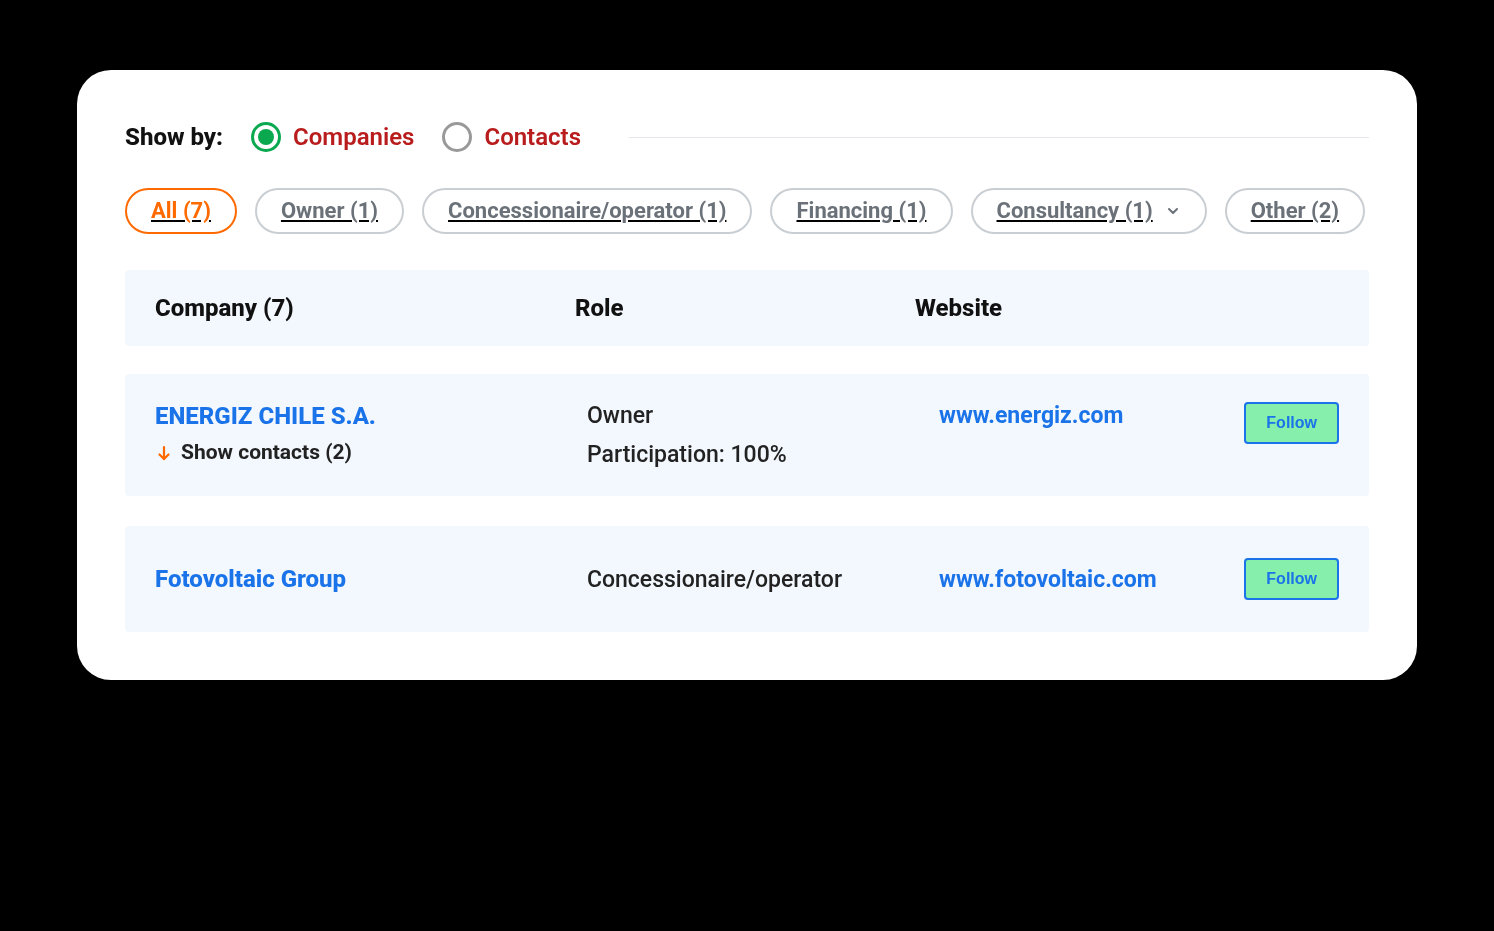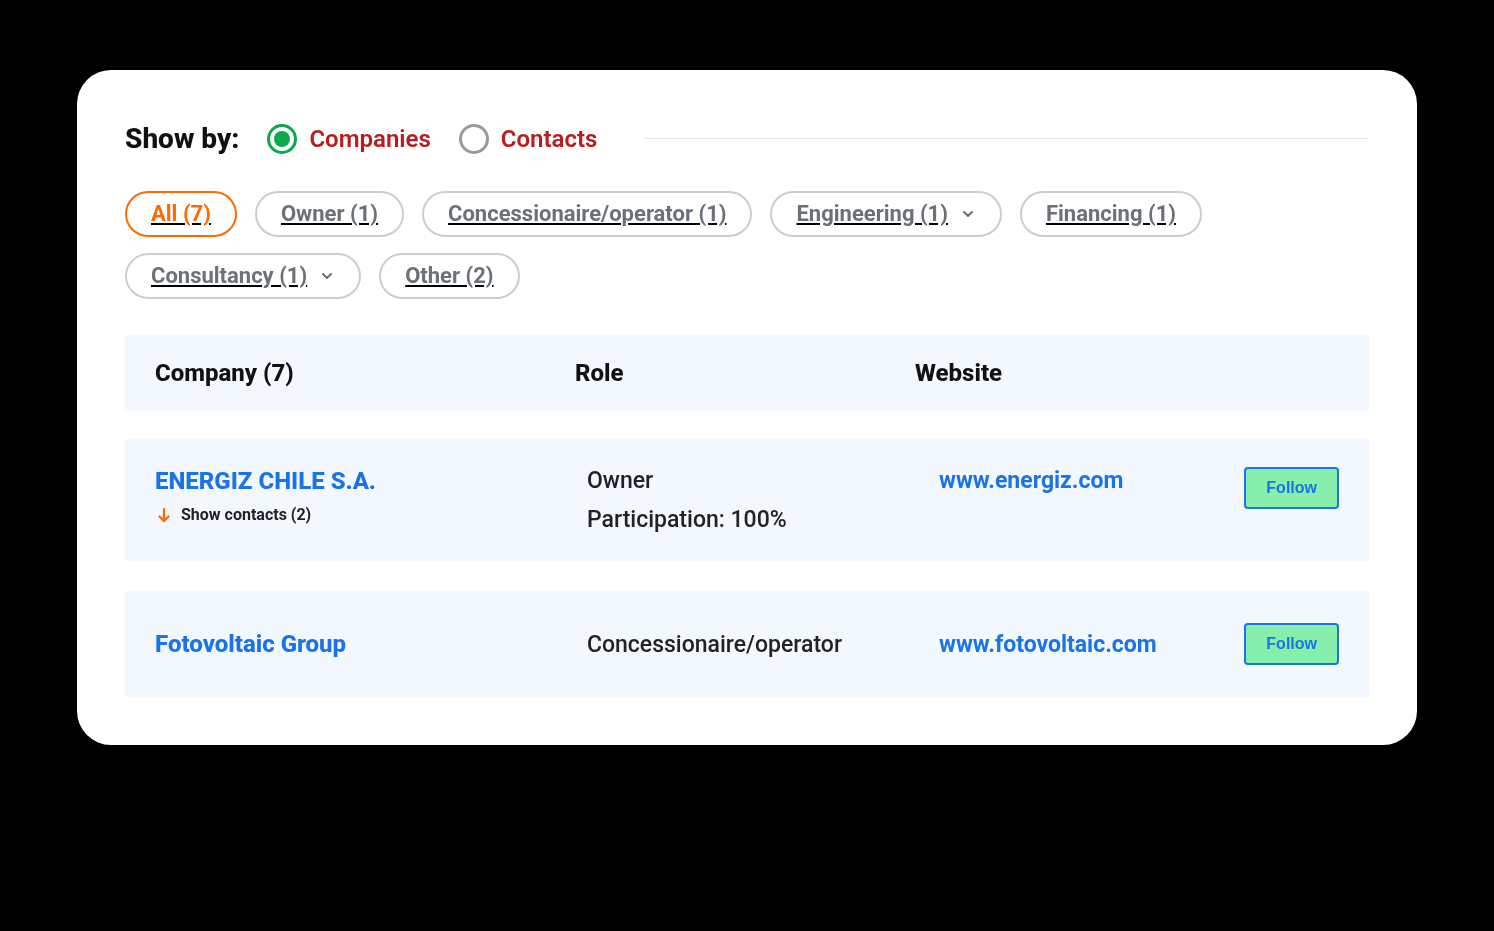--- a/index.html
+++ b/index.html
@@ -22,21 +22,21 @@
     box-shadow: 0 10px 30px rgba(0,0,0,0.35);
   }
   
   .showby-row {
     display: flex;
     align-items: center;
     gap: 28px;
     margin-bottom: 36px;
   }
   .showby-label {
-    font-size: 28px;
+    font-size: 24px;
     font-weight: 800;
     color: #111;
   }
   .radio-opt {
     display: flex;
     align-items: center;
     gap: 12px;
     cursor: pointer;
   }
   .radio-outer {
@@ -131,21 +131,21 @@
     font-size: 24px;
     font-weight: 800;
     color: #1a73e8;
     cursor: pointer;
     margin-bottom: 10px;
   }
   .show-contacts {
     display: inline-flex;
     align-items: center;
     gap: 8px;
-    font-size: 16px;
+    font-size: 21px;
     font-weight: 700;
     color: #222;
     cursor: pointer;
     justify-content: flex-end;
   }
   .arrow-down {
     width: 18px;
     height: 18px;
     color: #ff6a00;
   }
@@ -200,28 +200,20 @@
       <span class="radio-label">Contacts</span>
     </div>
 
     <div class="divider"></div>
   </div>
 
   <div class="filters">
     <span class="pill active">All (7)</span>
     <span class="pill">Owner (1)</span>
     <span class="pill">Concessionaire/operator (1)</span>
-    <span class="pill">
-      <span>Engineering (1)</span>
-      <span class="chev">
-        <svg viewBox="0 0 24 24" width="16" height="16" fill="none" stroke="#6b7178" stroke-width="3" stroke-linecap="round" stroke-linejoin="round">
-            <polyline points="6 9 12 15 18 9"></polyline>
-          </svg>
-      </span>
-    </span>
     <span class="pill">Financing (1)</span>
     <span class="pill">
       <span>Consultancy (1)</span>
       <span class="chev">
         <svg viewBox="0 0 24 24" width="16" height="16" fill="none" stroke="#6b7178" stroke-width="3" stroke-linecap="round" stroke-linejoin="round">
             <polyline points="6 9 12 15 18 9"></polyline>
           </svg>
       </span>
     </span>
     <span class="pill">Other (2)</span>

